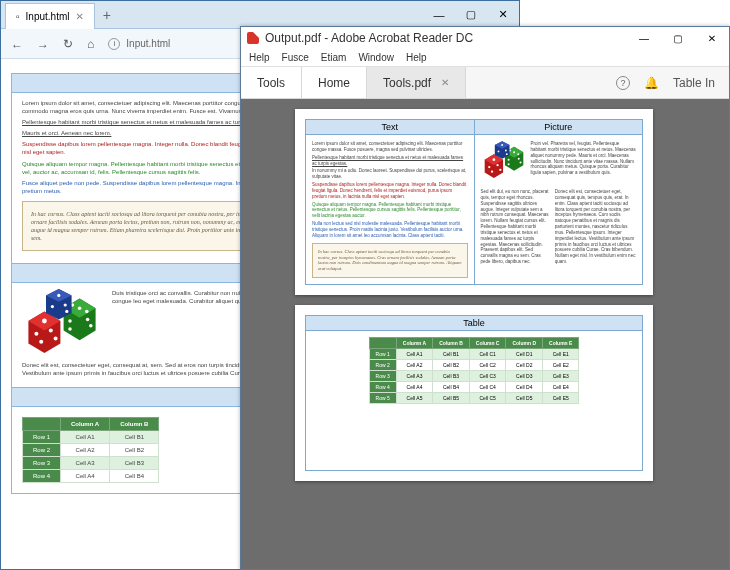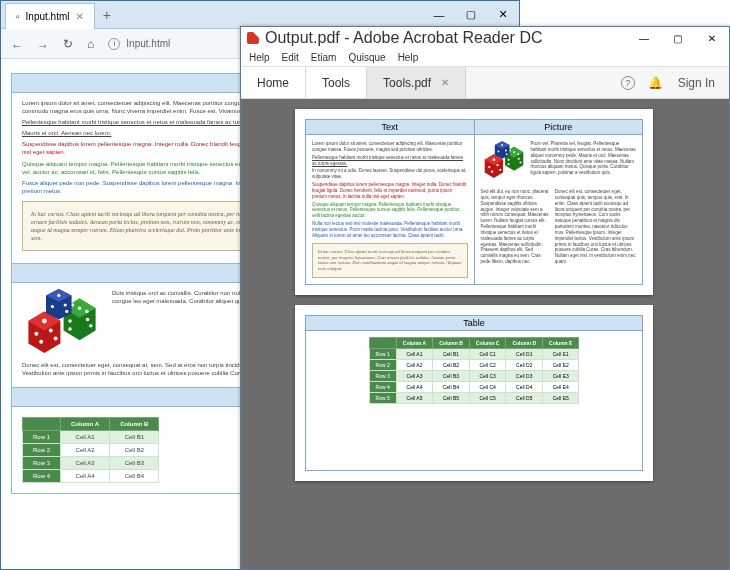--- a/index.html
+++ b/index.html
@@ -33,21 +33,21 @@
 .btable th{background:#4a8a4a;color:#fff;padding:2px 10px;border:1px solid #7aa77a}
 .btable td{padding:2px 10px;border:1px solid #cfe0cf;text-align:center}
 .btable .rh{background:#4a8a4a;color:#fff;text-align:left}
 .btable tr:nth-child(even) td:not(.rh){background:#def1de}
 
 
 .pdf{position:absolute;left:240px;top:26px;width:490px;height:544px;border:1px solid #5a7a9a;background:#fff;display:flex;flex-direction:column;box-shadow:0 0 4px rgba(0,0,0,.3)}
 .pdf-titlebar{height:22px;background:#fff;display:flex;align-items:center;padding:0 0 0 6px;gap:6px}
 .pdf-logo{width:12px;height:12px;background:#d7342a;border-radius:2px;position:relative}
 .pdf-logo:after{content:"";position:absolute;right:0;top:0;border:3px solid #fff;border-left-color:transparent;border-bottom-color:transparent}
-.pdf-title{font-size:16px;color:#333}
+.pdf-title{font-size:12px;color:#333}
 .pdf-win-controls{margin-left:auto;display:flex}
 .pdf-win-controls div{width:34px;height:22px;display:flex;align-items:center;justify-content:center;font-size:10px}
 .pdf-menubar{height:18px;display:flex;gap:12px;padding:0 8px;font-size:10px;color:#333;align-items:center;border-bottom:1px solid #e0e0e0}
 .pdf-tabs{height:32px;display:flex;align-items:stretch;border-bottom:1px solid #d8d8d8;background:#f6f6f6}
 .pdf-tab{padding:0 16px;display:flex;align-items:center;font-size:12px;color:#333;background:#fff;border-right:1px solid #d8d8d8}
 .pdf-tab.doc{background:#e8e8e8;gap:10px}
 .pdf-tab-close{font-size:10px;color:#888}
 .pdf-tabs-right{margin-left:auto;display:flex;align-items:center;gap:14px;padding:0 14px;font-size:12px;color:#555}
 .bell{color:#aaa}
 .qm{border:1.5px solid #888;border-radius:50%;width:14px;height:14px;display:flex;align-items:center;justify-content:center;font-size:9px;color:#666}
@@ -194,36 +194,36 @@
     <div class="pdf-logo"></div>
     <div class="pdf-title">Output.pdf - Adobe Acrobat Reader DC</div>
     <div class="pdf-win-controls">
       <div>—</div>
       <div>▢</div>
       <div>✕</div>
     </div>
   </div>
   <div class="pdf-menubar">
     <span>Help</span>
-    <span>Edit</span>
+    <span>Fusce</span>
     <span>Etiam</span>
-    <span>Quisque</span>
+    <span>Window</span>
     <span>Help</span>
   </div>
   <div class="pdf-tabs">
+    <div class="pdf-tab">Tools</div>
     <div class="pdf-tab">Home</div>
-    <div class="pdf-tab">Tools</div>
     <div class="pdf-tab doc">
       <span>Tools.pdf</span>
       <span class="pdf-tab-close">✕</span>
     </div>
     <div class="pdf-tabs-right">
       <span class="qm">?</span>
       <span class="bell">🔔</span>
-      <span>Sign In</span>
+      <span>Table In</span>
     </div>
   </div>
   <div class="pdf-view">
 
     <div class="page page1">
       <div class="col">
         <div class="col-h">Text</div>
         <div class="col-body">
           <p>Lorem ipsum dolor sit amet, consectetuer adipiscing elit. Maecenas porttitor congue massa. Fusce posuere, magna sed pulvinar ultricies.</p>
           <p class="und">Pellentesque habitant morbi tristique senectus et netus et malesuada fames ac turpis egestas.</p>

